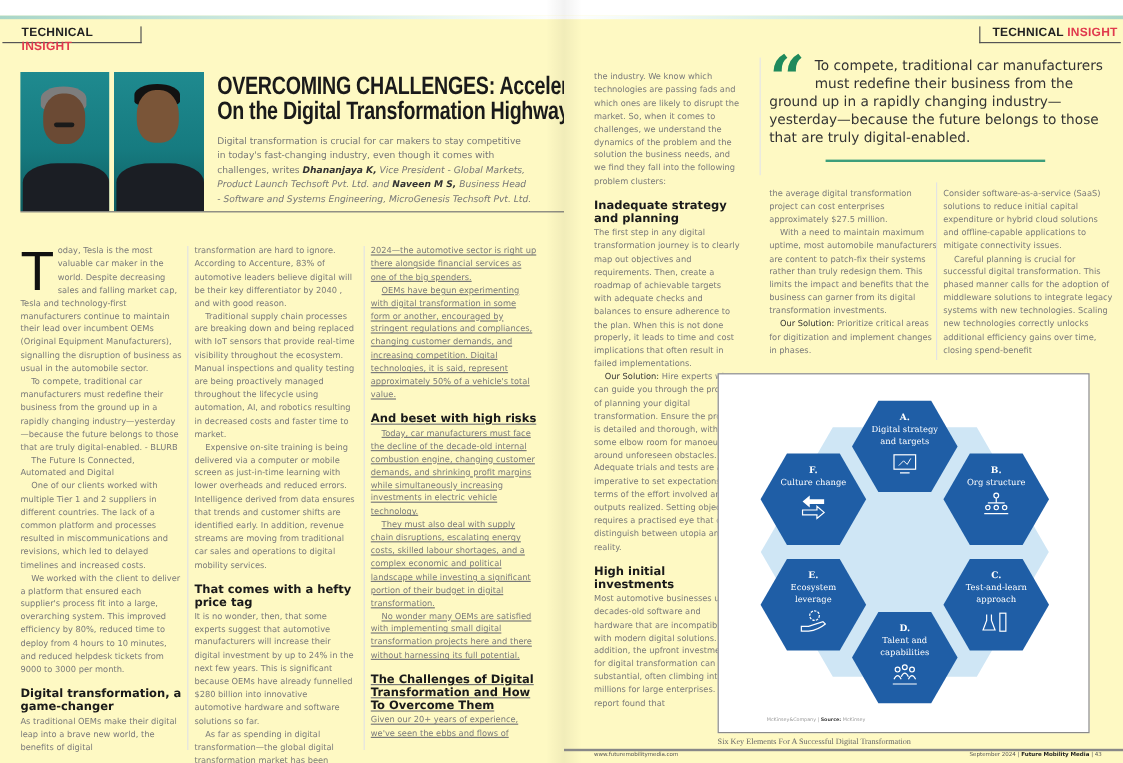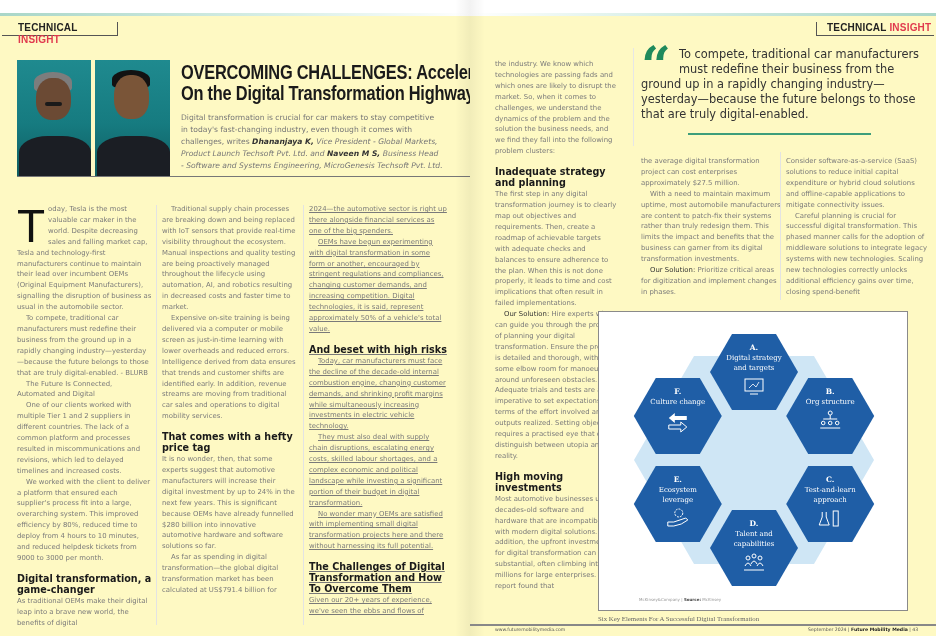--- a/index.html
+++ b/index.html
@@ -92,20 +92,21 @@
       <p class="ind">To compete, traditional car manufacturers must redefine their business from the ground up in a rapidly changing industry—yesterday—because the future belongs to those that are truly digital-enabled. - BLURB</p>
       <p class="ind">The Future Is Connected, Automated and Digital</p>
       <p class="ind">One of our clients worked with multiple Tier 1 and 2 suppliers in different countries. The lack of a common platform and processes resulted in miscommunications and revisions, which led to delayed timelines and increased costs.</p>
       <p class="ind">We worked with the client to deliver a platform that ensured each supplier's process fit into a large, overarching system. This improved efficiency by 80%, reduced time to deploy from 4 hours to 10 minutes, and reduced helpdesk tickets from 9000 to 3000 per month.</p>
       <h3>Digital transformation, a game-changer</h3>
       <p>As traditional OEMs make their digital leap into a brave new world, the benefits of digital</p>
     </div>
     <div class="col-divider" style="left:156px;top:192px;height:420px;"></div>
 
     <div class="col" style="left:162px;top:191px;width:134px;">
+      <p>transformation are hard to ignore. According to Accenture, 83% of automotive leaders believe digital will be their key differentiator by 2040 , and with good reason.</p>
       <p class="ind">Traditional supply chain processes are breaking down and being replaced with IoT sensors that provide real-time visibility throughout the ecosystem. Manual inspections and quality testing are being proactively managed throughout the lifecycle using automation, AI, and robotics resulting in decreased costs and faster time to market.</p>
       <p class="ind">Expensive on-site training is being delivered via a computer or mobile screen as just-in-time learning with lower overheads and reduced errors. Intelligence derived from data ensures that trends and customer shifts are identified early. In addition, revenue streams are moving from traditional car sales and operations to digital mobility services.</p>
       <h3>That comes with a hefty price tag</h3>
       <p>It is no wonder, then, that some experts suggest that automotive manufacturers will increase their digital investment by up to 24% in the next few years. This is significant because OEMs have already funnelled $280 billion  into innovative automotive hardware and software solutions so far.</p>
       <p class="ind">As far as spending in digital transformation—the global digital transformation market has been calculated at US$791.4 billion for</p>
     </div>
     <div class="col-divider" style="left:303px;top:192px;height:420px;"></div>
 
     <div class="col" style="left:309px;top:191px;width:138px;text-decoration:underline;">
       <p>2024—the automotive sector is right up there alongside financial services as one of the big spenders.</p>
@@ -130,21 +131,21 @@
     <div class="section-tag tag-right">
       <span>TECHNICAL</span>
       <span class="accent">INSIGHT</span>
     </div>
 
     <div class="col" style="left:25px;top:46px;width:122px;">
       <p>the industry. We know which technologies are passing fads and which ones are likely to disrupt the market. So, when it comes to challenges, we understand the dynamics of the problem and the solution the business needs, and we find they fall into the following problem clusters:</p>
       <h3>Inadequate strategy and planning</h3>
       <p>The first step in any digital transformation journey is to clearly map out objectives and requirements. Then, create a roadmap of achievable targets with adequate checks and balances to ensure adherence to the plan. When this is not done properly, it leads to time and cost implications that often result in failed implementations.</p>
       <p class="ind"><span class="sol">Our Solution:</span><span> Hire experts who can guide you through the process of planning your digital transformation. Ensure the process is detailed and thorough, with some elbow room for manoeuvring around unforeseen obstacles. Adequate trials and tests are also imperative to set expectations in terms of the effort involved and outputs realized. Setting objectives requires a practised eye that can distinguish between utopia and reality.</span></p>
-      <h3>High moving investments</h3>
+      <h3>High initial investments</h3>
       <p>Most automotive businesses use decades-old software and hardware that are incompatible with modern digital solutions. In addition, the upfront investment for digital transformation can be substantial, often climbing into the millions for large enterprises. One report found that</p>
     </div>
   </div>
 
   <div class="gutter-shadow"></div>
 
   <div class="quote-divider"></div>
   <div class="quote-mark">“</div>
   <div class="quote">
     <span class="first">To compete, traditional car manufacturers must redefine their business from the</span>

